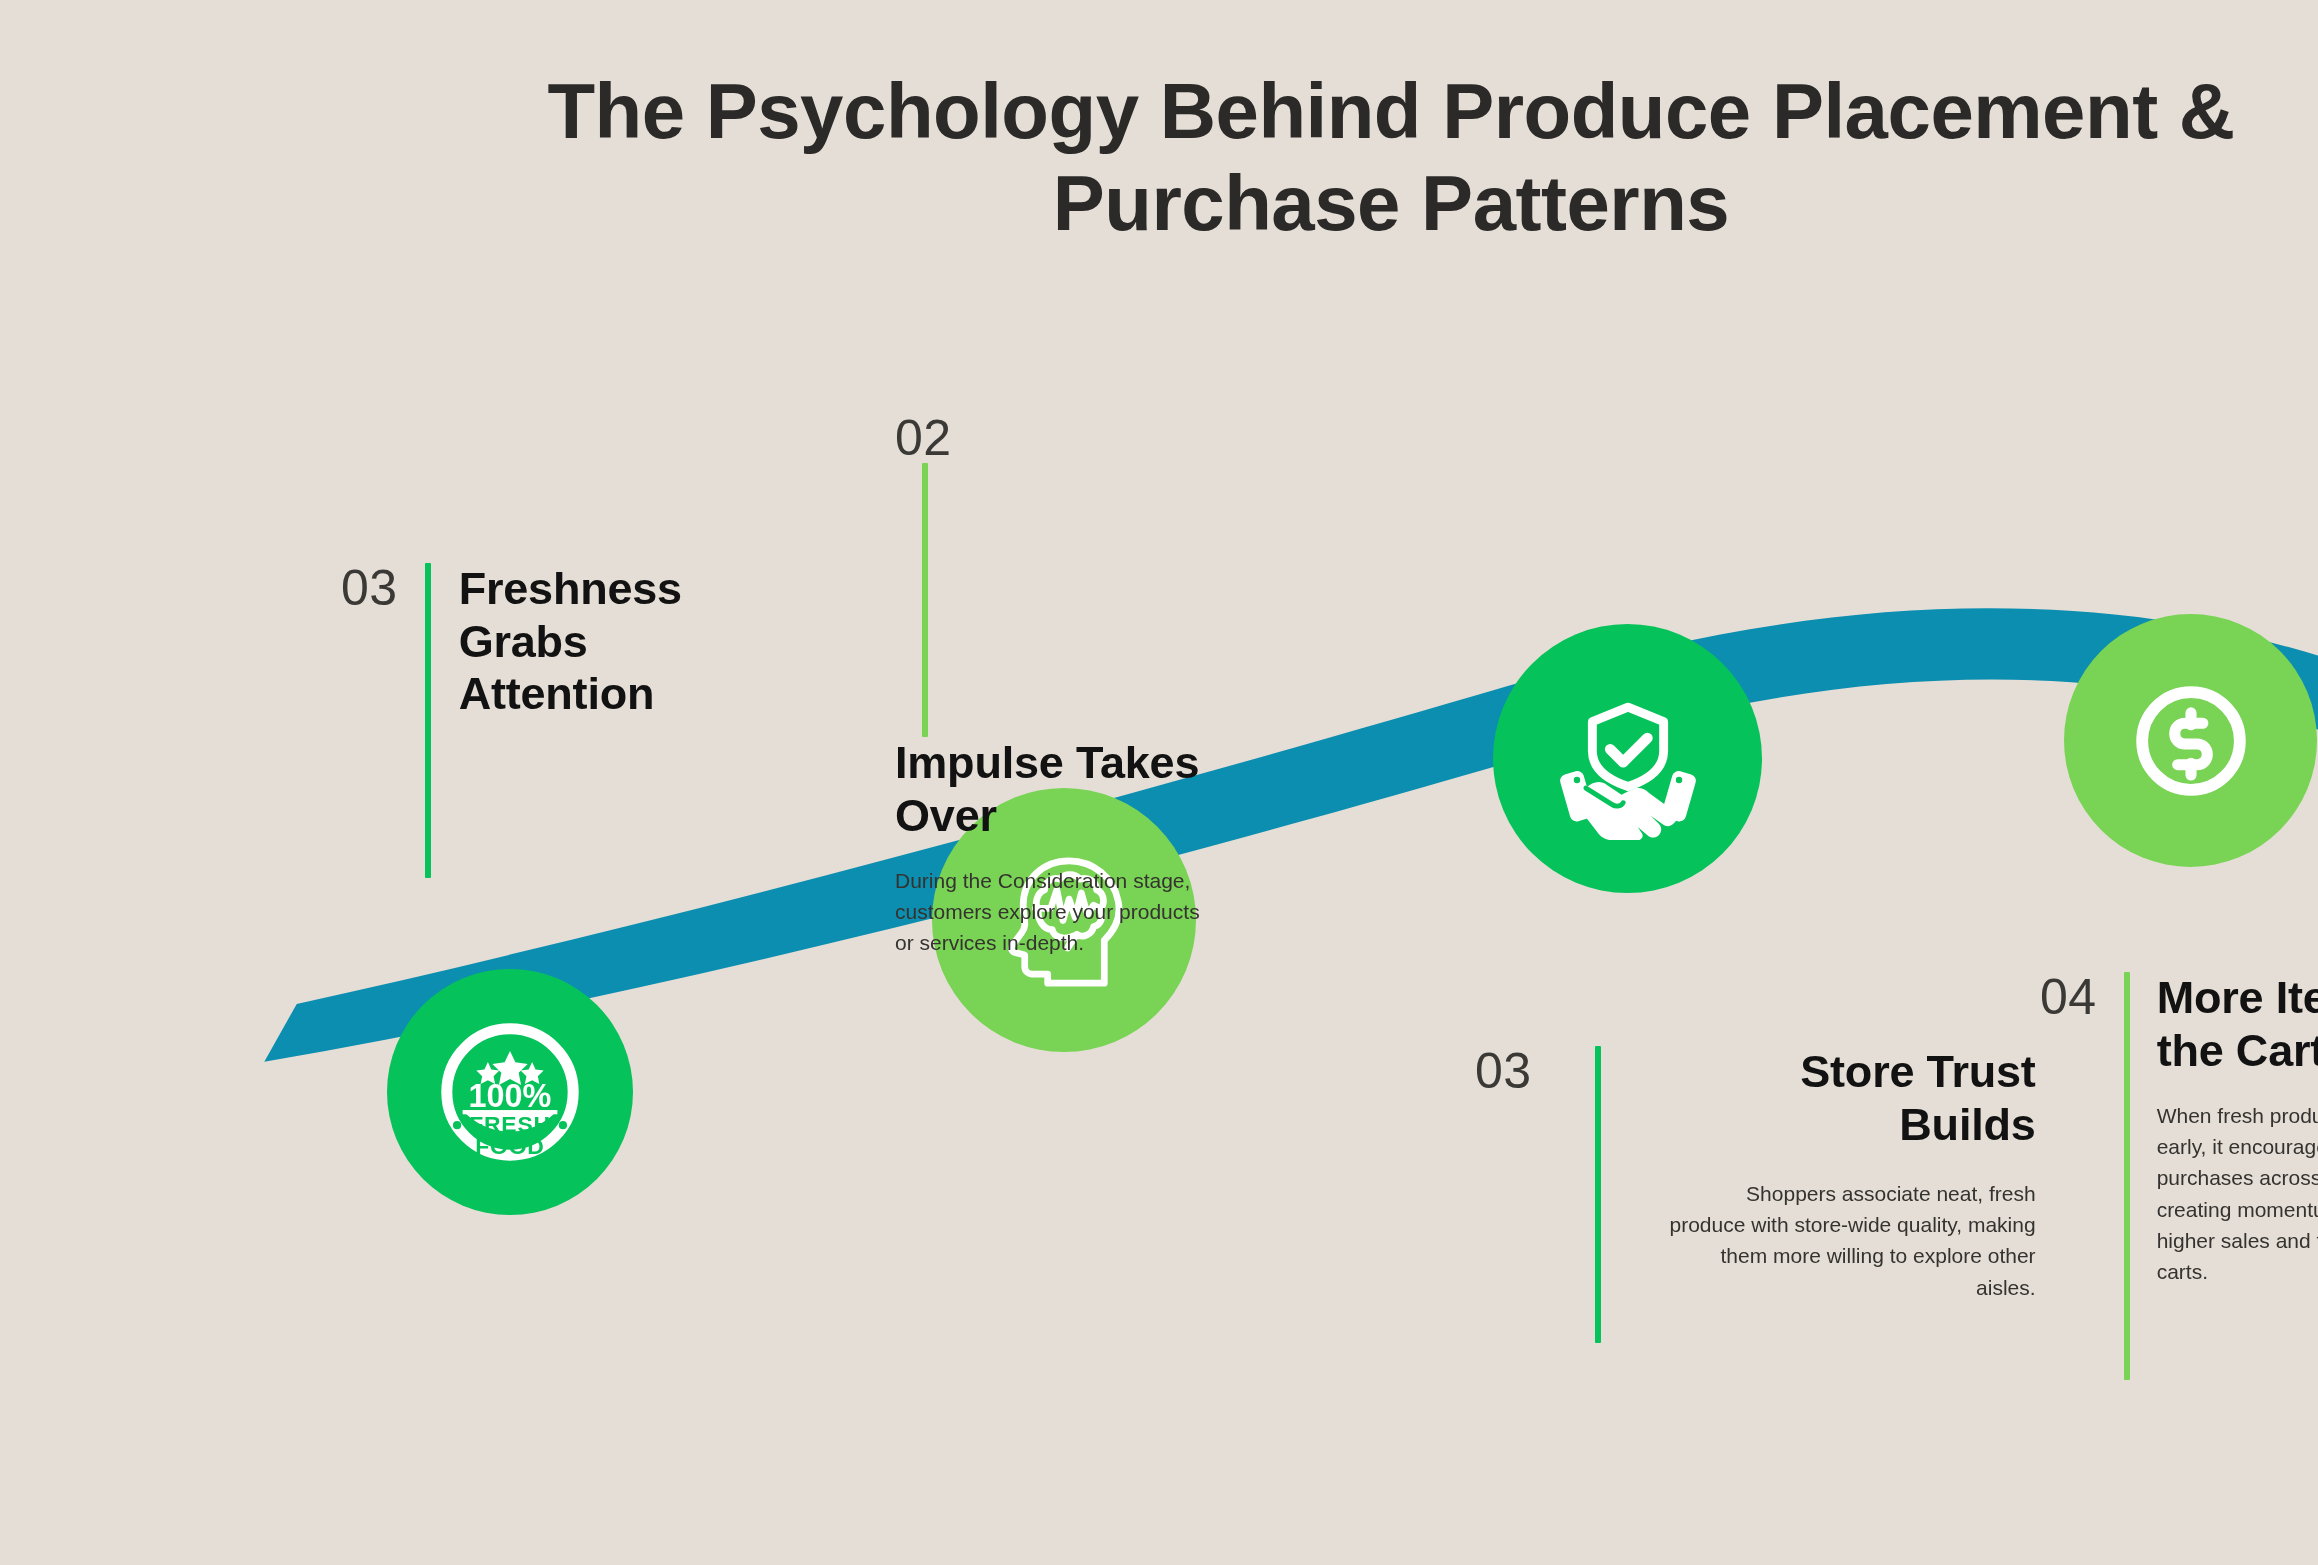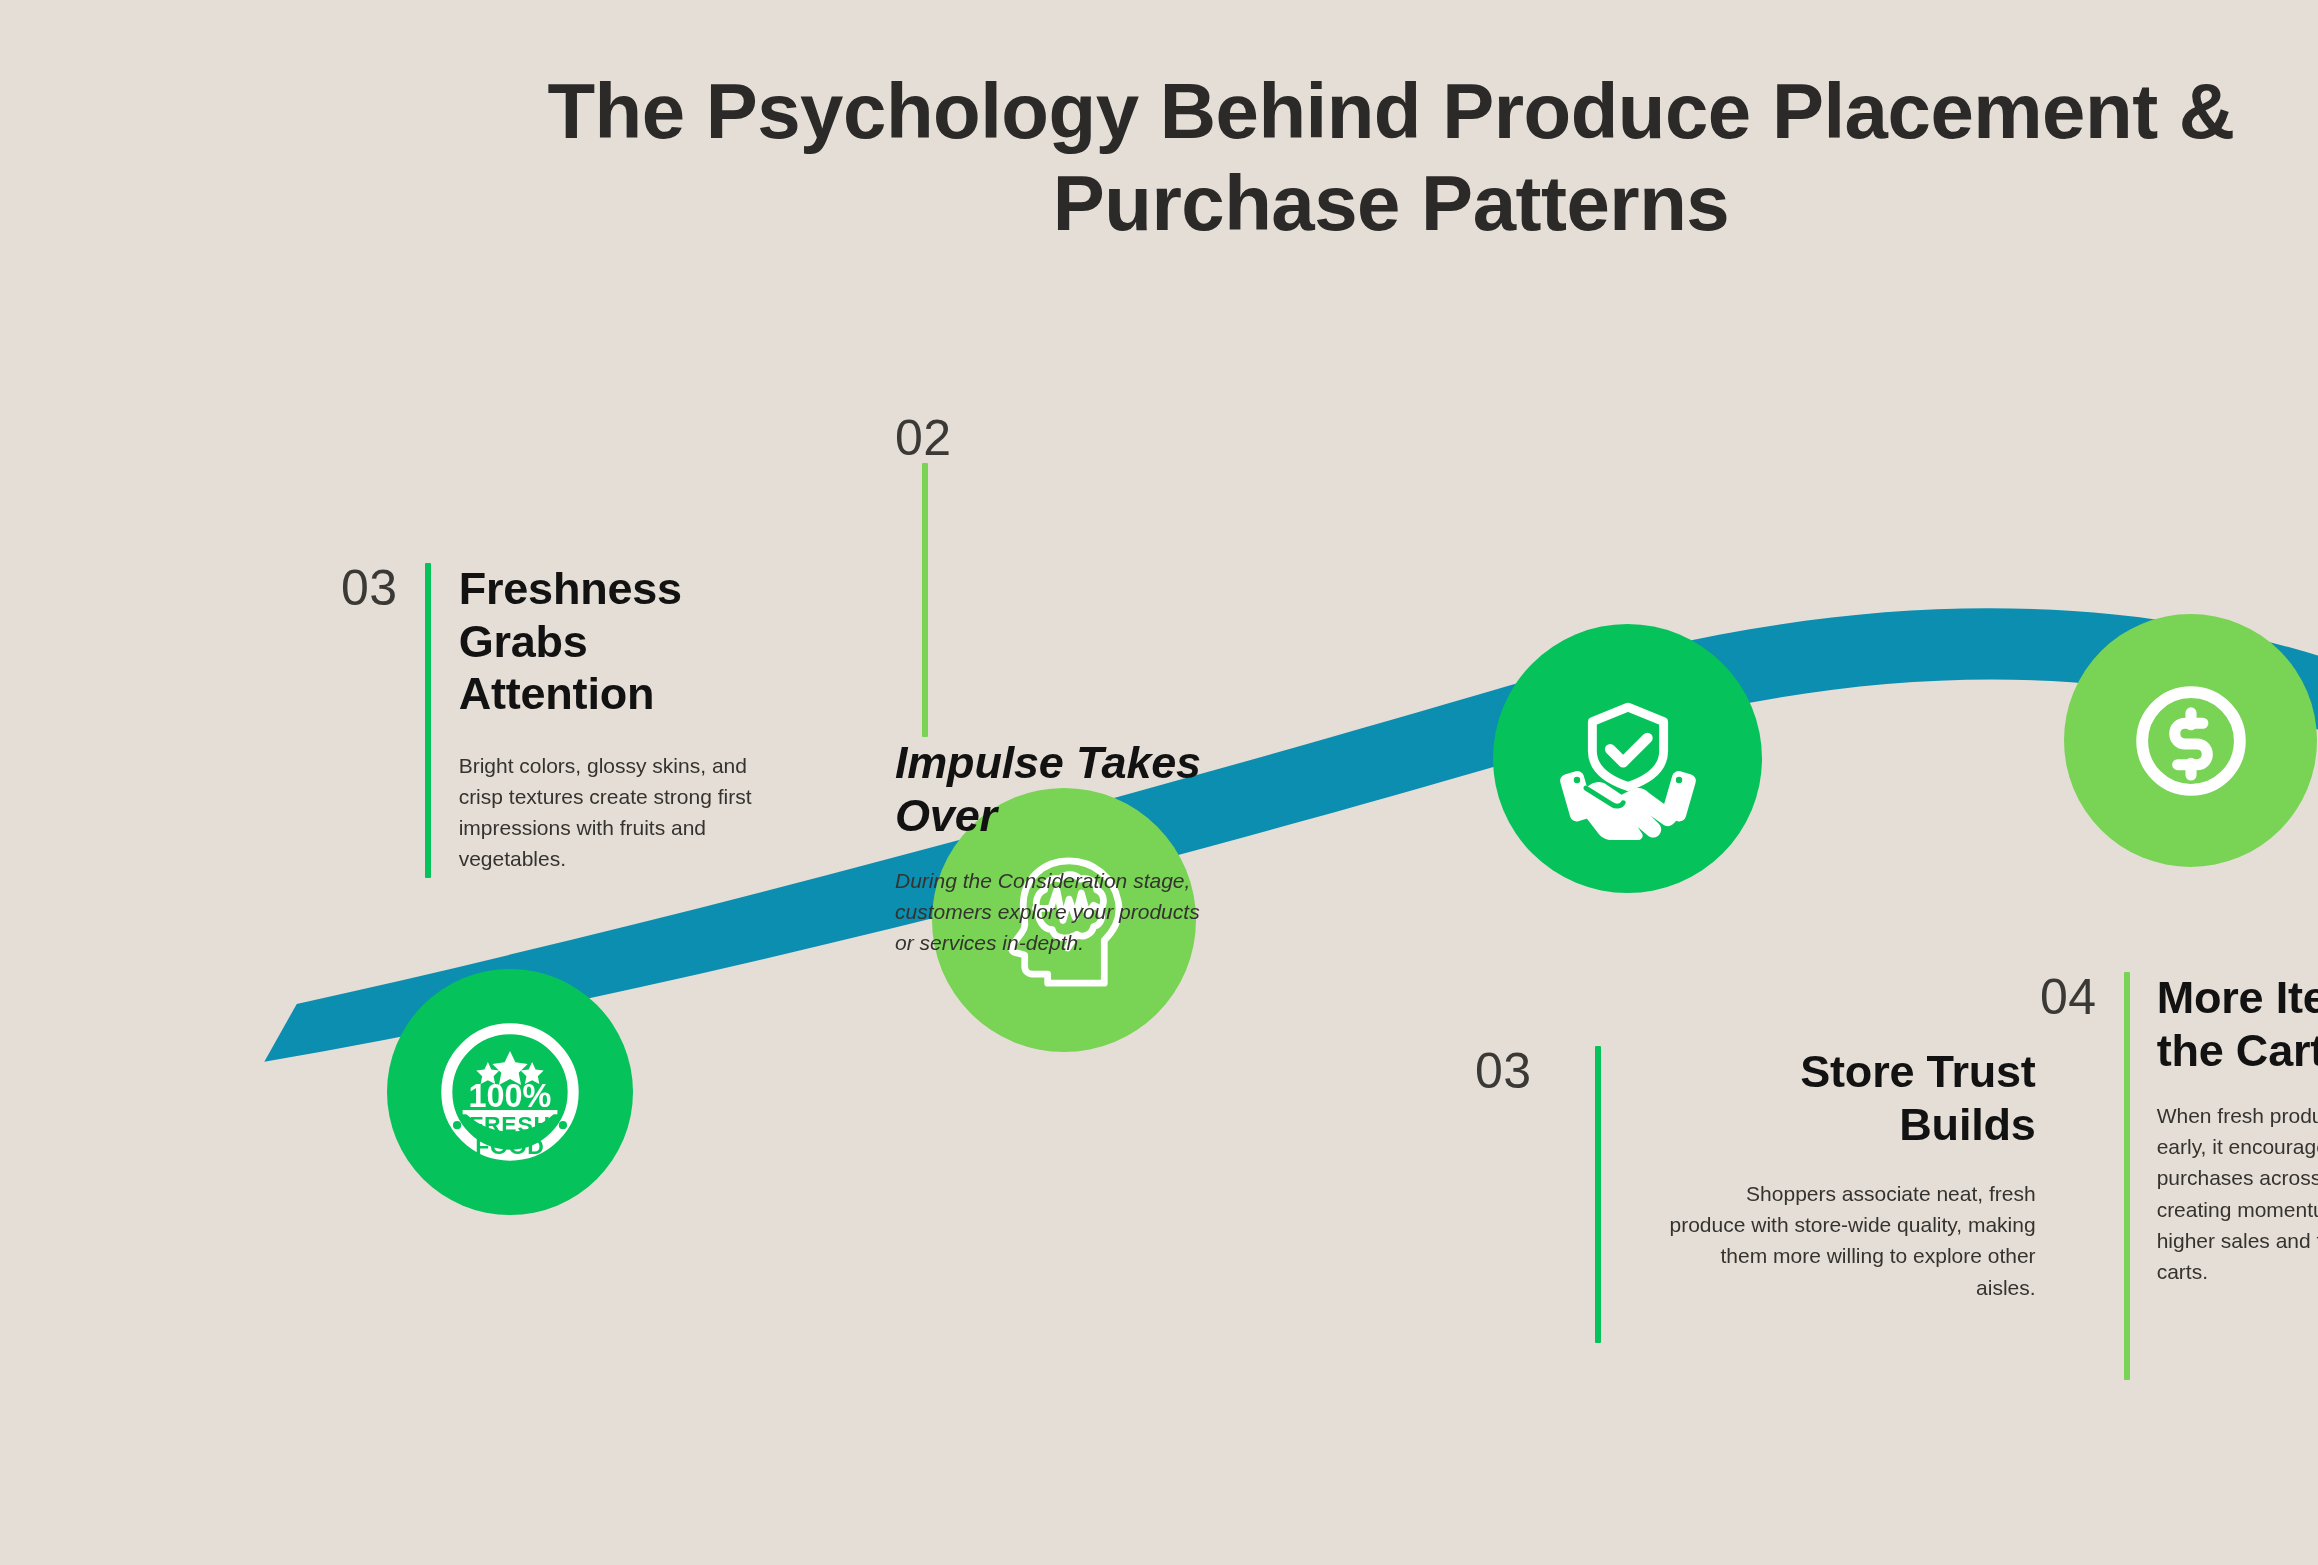--- a/index.html
+++ b/index.html
@@ -148,28 +148,27 @@
       <line x1="50" y1="31" x2="50" y2="39" stroke="#FFFFFF" stroke-width="7.5" stroke-linecap="round"></line>
       <line x1="50" y1="65" x2="50" y2="73" stroke="#FFFFFF" stroke-width="7.5" stroke-linecap="round"></line>
     </svg>
   </div>
 
   <div class="block" style="left:341px;top:563px;width:547px;">
     <div class="blk-num">03</div>
     <div class="blk-bar" style="background:#06C25A;height:315px;margin-left:27px;margin-right:28px;"></div>
     <div class="blk-body" style="width:325px;">
       <div class="blk-title">Freshness Grabs Attention</div>
-      <div class="blk-desc" style="margin-top:29px;">Bright colors, glossy skins, and crisp textures create strong first impressions with fruits and vegetables.</div>
     </div>
   </div>
 
   <div class="block" style="left:895px;top:413px;width:533px;flex-direction:column;">
     <div class="blk-num">02</div>
     <div class="blk-bar" style="background:#79D355;height:274px;margin-left:27px;margin-right:27px;"></div>
-    <div class="blk-body" style="width:315px;font-style:italic;">
+    <div class="blk-body" style="width:315px;">
       <div class="blk-title">Impulse Takes Over</div>
       <div class="blk-desc" style="margin-top:23px;">During the Consideration stage, customers explore your products or services in-depth.</div>
     </div>
   </div>
 
   <div class="block" style="left:1475px;top:1046px;width:580px;gap:36px;">
     <div class="blk-num">03</div>
     <div class="blk-bar" style="background:#06C25A;height:297px;margin-left:27px;margin-right:28px;"></div>
     <div class="blk-body" style="width:371px;text-align:right;">
       <div class="blk-title">Store Trust Builds</div>

